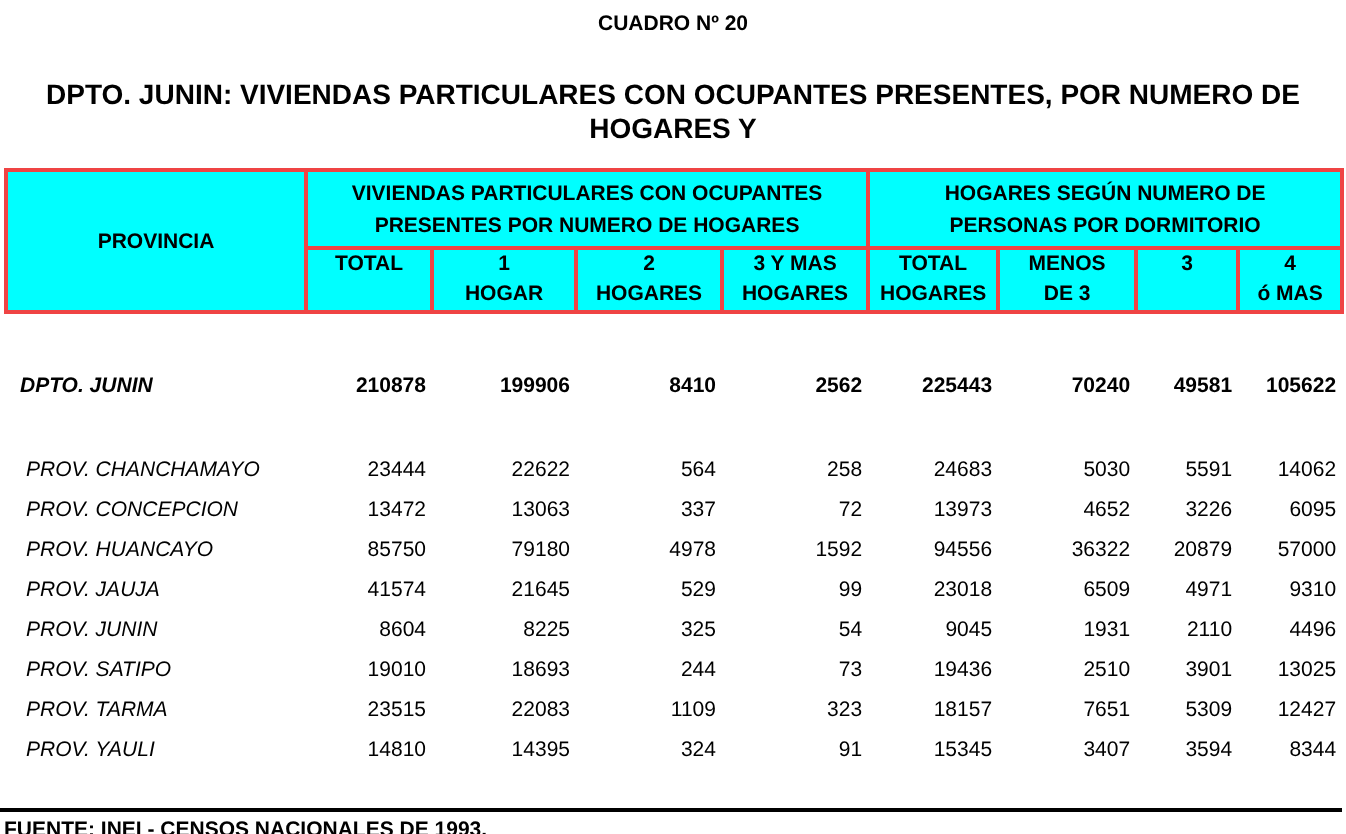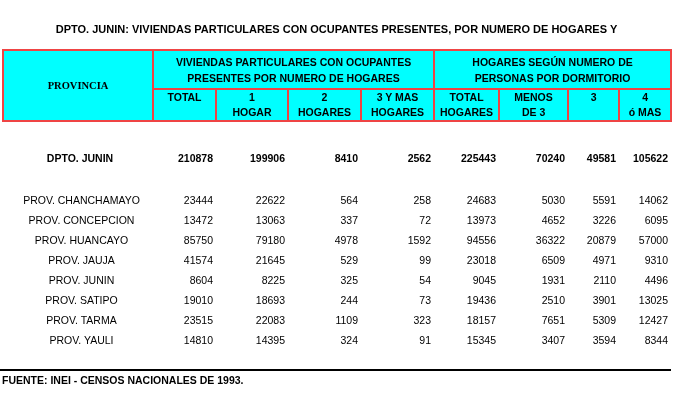--- a/index.html
+++ b/index.html
@@ -14,52 +14,52 @@
 
   .title {
     padding-top: 6px;
     text-align: center;
     font-size: 10.5px;
     font-weight: bold;
   }
   .subtitle {
     margin-top: 21px;
     text-align: center;
-    font-size: 11px;
+    font-size: 14px;
     font-weight: bold;
     line-height: 17px;
   }
 
   table.main {
     margin: 11px 0 0 2px;
     width: 669px;
     border-collapse: collapse;
     table-layout: fixed;
   }
   table.main thead th {
     background: #00FFFF;
     border: 2px solid #ef4444;
     font-size: 10.5px;
     font-weight: bold;
     text-align: center;
     padding: 0;
   }
-  th.provhead { vertical-align: middle; font-family: Liberation Serif, serif; }
+  th.provhead { vertical-align: middle; }
   th.group { height: 37px; vertical-align: middle; line-height: 16px; }
   tr.subrow th { height: 30px; vertical-align: top; line-height: 15px; padding-top: 1px; }
 
   tbody td {
     font-size: 10.5px;
     height: 20px;
     vertical-align: middle;
     padding: 0 3px 0 0;
     text-align: right;
     white-space: nowrap;
   }
-  tbody td.label { text-align: center; padding-left: 7px; }
+  tbody td.label { text-align: left; padding-left: 7px; font-style: italic; }
   tr.first td { height: 42px; vertical-align: bottom; padding-bottom: 4px; }
   tr.gap td { height: 38px; vertical-align: bottom; padding-bottom: 4px; }
   tr.bold td { font-weight: bold; }
   tr:not(.bold) td.label { padding-left: 10px; }
 
   .footer-rule {
     margin-top: 19px;
     width: 671px;
     border-top: 2px solid #000000;
   }
@@ -67,20 +67,21 @@
     padding: 3px 0 0 2px;
     font-size: 10.5px;
     font-weight: bold;
   }
 </style>
 </head>
 <body>
 
 <div class="page">
 
+  <div class="title">CUADRO Nº 20</div>
 
   <div class="subtitle">
     <div>DPTO. JUNIN: VIVIENDAS PARTICULARES CON OCUPANTES PRESENTES, POR NUMERO DE HOGARES Y</div>
   </div>
 
   <table class="main">
     <colgroup>
       <col style="width:150px">
         <col style="width:63px">
         <col style="width:72px">

